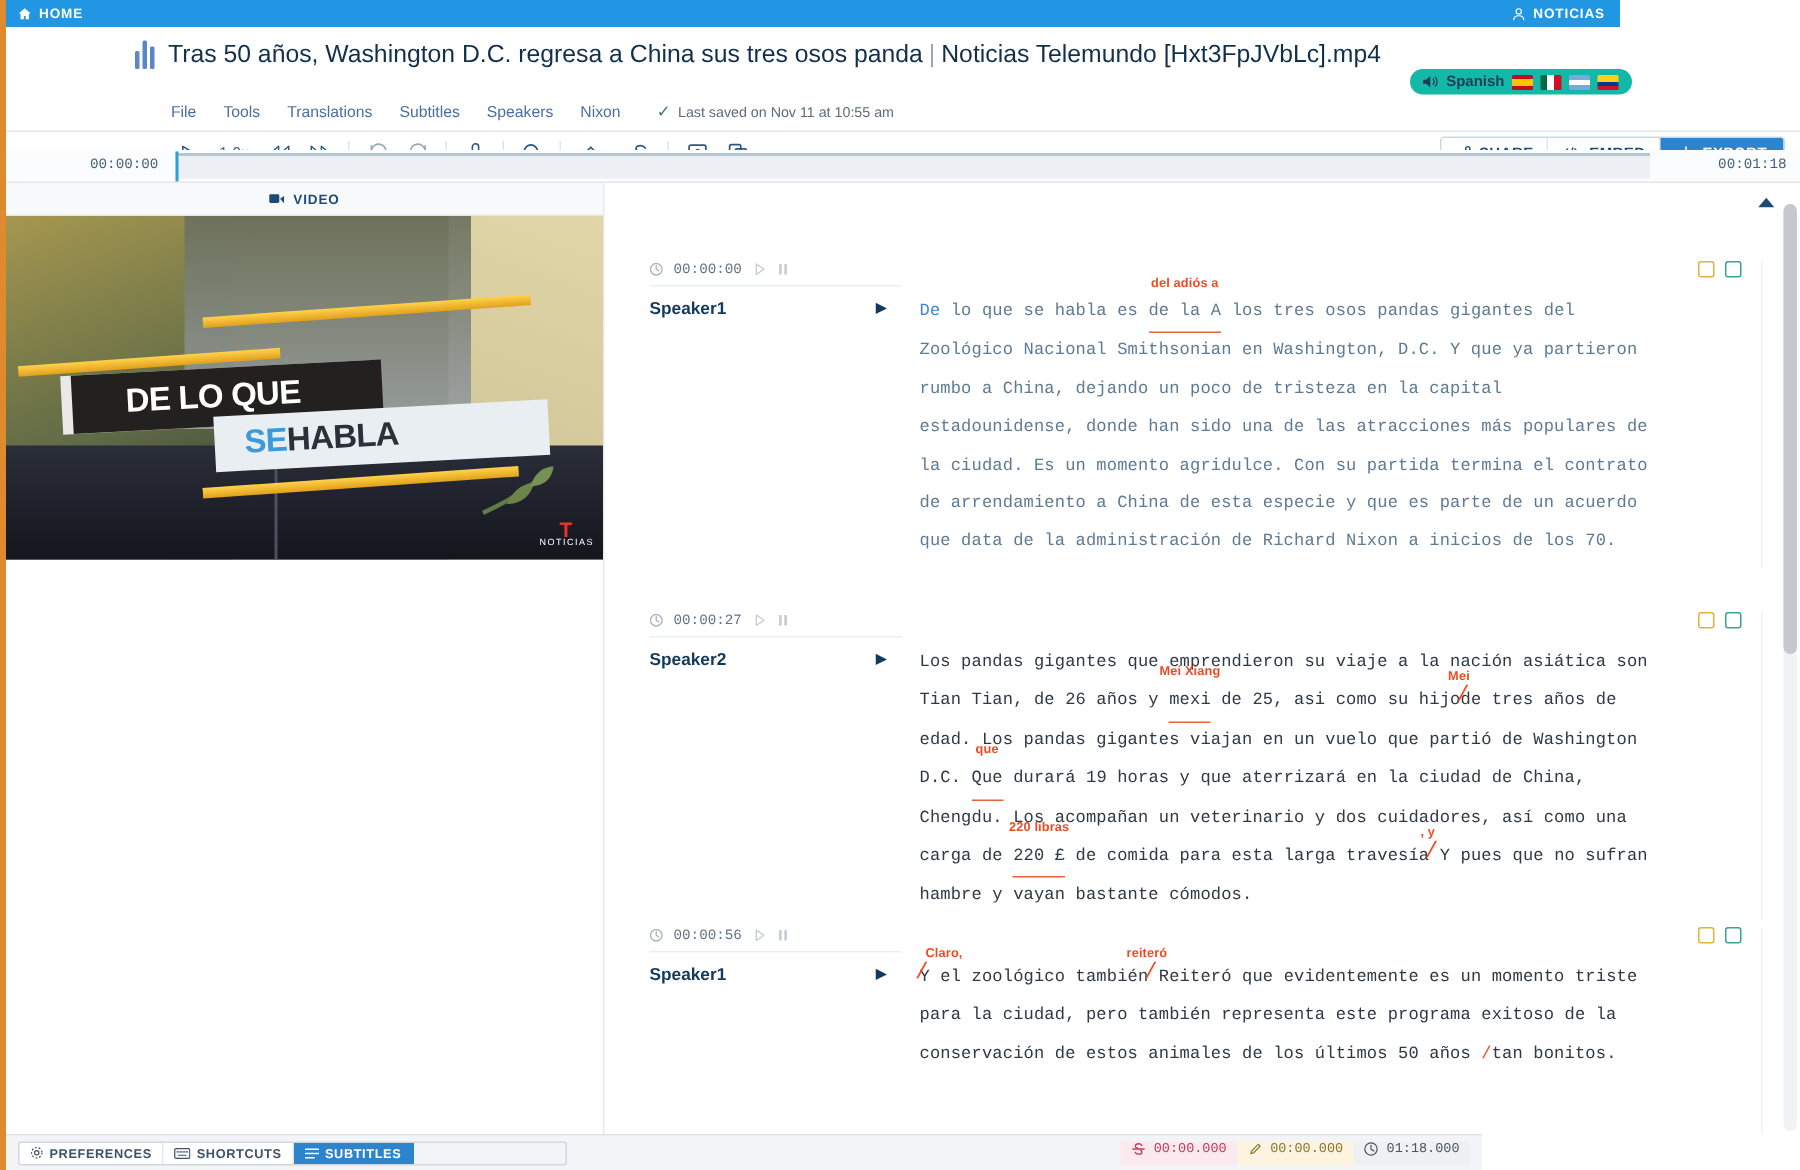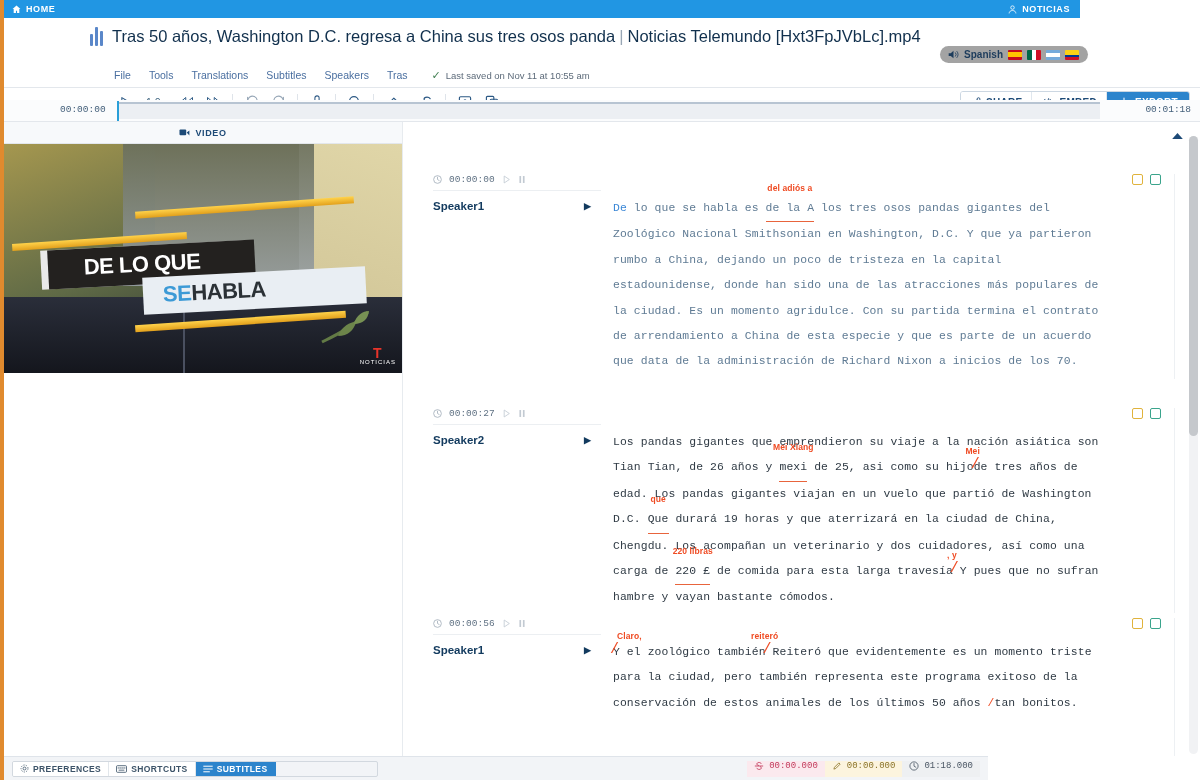--- a/index.html
+++ b/index.html
@@ -55,21 +55,21 @@
   .menu-row .mi { cursor: default; }
   .saved {
     display: flex; align-items: center; gap: 5px;
     color: #5d6b7a; font-size: 9.5px; margin-left: 6px;
   }
   .saved .chk { color: #3f7d4f; font-size: 11px; line-height: 1; }
 
   
   .lang-badge {
     position: absolute; right: 112px; top: 28px;
-    background: #a3a3a3; border-radius: 11px;
+    background: #14b8a6; border-radius: 11px;
     padding: 3px 9px 3px 8px;
     display: flex; align-items: center; gap: 5px;
     font-size: 10px; color: #1d3c5c; font-weight: bold;
   }
   .flag { width: 14px; height: 10px; display: inline-block; border-radius: 1px; overflow: hidden; position: relative; }
   .flag-es { background: linear-gradient(to bottom,#c60b1e 0 25%,#ffc400 25% 75%,#c60b1e 75% 100%); }
   .flag-mx { background: linear-gradient(to right,#006847 0 33.3%,#ffffff 33.3% 66.6%,#ce1126 66.6% 100%); }
   .flag-ar { background: linear-gradient(to bottom,#75aadb 0 33.3%,#ffffff 33.3% 66.6%,#75aadb 66.6% 100%); }
   .flag-co { background: linear-gradient(to bottom,#fcd116 0 50%,#003893 50% 75%,#ce1126 75% 100%); }
 
@@ -200,21 +200,21 @@
   .seg { position: absolute; left: 0; width: 798px; }
   .seg-meta { position: absolute; left: 30px; top: 0; width: 168px; }
   .seg-time {
     display: flex; align-items: center; gap: 7px;
     font-size: 9.5px; color: #607284; font-family: "Liberation Mono", monospace;
     padding-bottom: 5px; border-bottom: 1px solid #eceff2;
   }
   .seg-time .clk { color: #aab4bf; }
   .seg-time .pc { color: #c2cad2; }
   .seg-speaker {
-    display: flex; align-items: center; justify-content: space-between;
+    display: flex; align-items: flex-start; justify-content: space-between;
     margin-top: 9px; padding-right: 10px;
     font-size: 11.5px; font-weight: bold; color: #123a5e;
   }
   .seg-speaker .caret { color: #123a5e; font-size: 9px; }
 
   .seg-body {
     position: absolute; left: 210px; top: 22px; width: 490px;
     font-family: "Liberation Mono", monospace;
     font-size: 11.4px; line-height: 25.4px;
     color: #5f7b94; letter-spacing: .1px;
@@ -319,21 +319,21 @@
       </span>
     <span class="doc-title"><span>Tras 50 años, Washington D.C. regresa a China sus tres osos panda</span><span class="sep">|</span><span>Noticias Telemundo [Hxt3FpJVbLc].mp4</span></span>
   </div>
 
   <div class="menu-row">
     <span class="mi">File</span>
     <span class="mi">Tools</span>
     <span class="mi">Translations</span>
     <span class="mi">Subtitles</span>
     <span class="mi">Speakers</span>
-    <span class="mi">Tras</span>
+    <span class="mi">Nixon</span>
     <span class="saved">
       <span class="chk">✓</span>
       <span>Last saved on Nov 11 at 10:55 am</span>
     </span>
   </div>
 
   <div class="lang-badge">
     <svg width="11" height="9" viewBox="0 0 16 13">
       <path d="M1 4.5h3L8 1v11L4 8.5H1z" fill="#1d3c5c"></path>
       <path d="M10.5 3.5a4.5 4.5 0 010 6M12.6 1.6a7 7 0 010 9.8" fill="none" stroke="#1d3c5c" stroke-width="1.2"></path>

